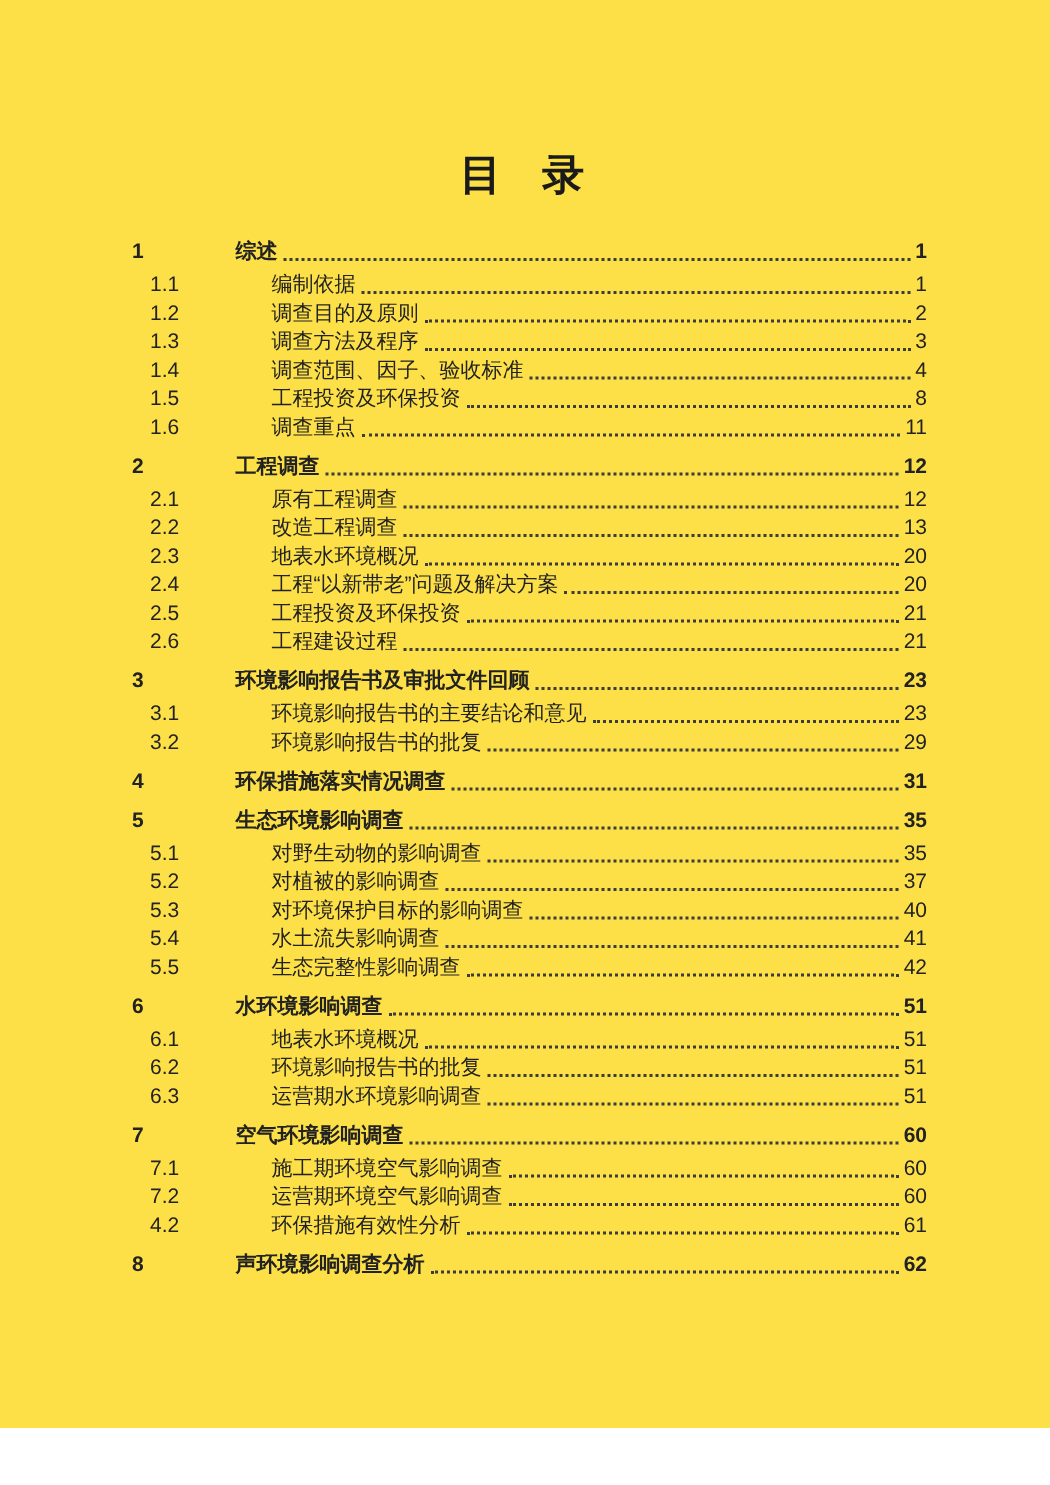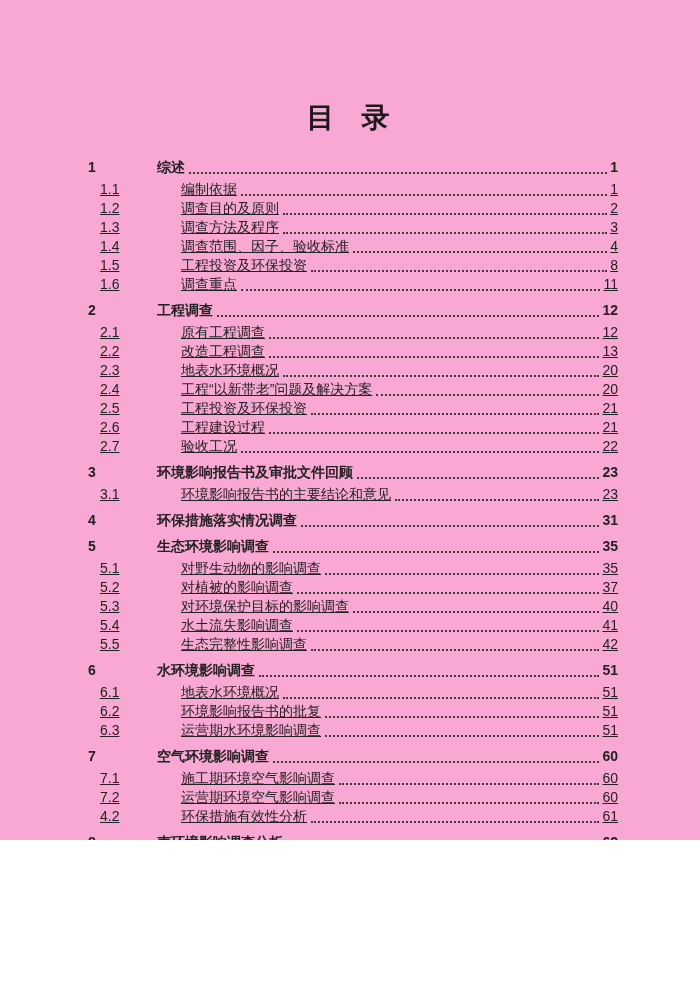--- a/index.html
+++ b/index.html
@@ -3,23 +3,23 @@
 <meta charset="utf-8">
 <style>
   html, body {
     margin: 0;
     padding: 0;
     background: #ffffff;
   }
   .page {
     position: relative;
     width: 700px;
-    height: 840px;
+    height: 952px;
     margin: 0 auto;
-    background: #f9a8d4;
+    background: #fde047;
     box-sizing: border-box;
     padding: 98px 82px 0 88px;
     font-family: "Liberation Sans", sans-serif;
     color: #222222;
     overflow: hidden;
   }
   .doc-title {
     margin: 0 0 20px 0;
     text-align: center;
     font-family: "Liberation Serif", serif;
@@ -39,21 +39,20 @@
     line-height: 19px;
     white-space: nowrap;
   }
   .row.chapter {
     font-weight: bold;
     margin: 7px 0 3px 0;
   }
   .row.sub {
     font-weight: normal;
     padding-left: 12px;
-    text-decoration: underline;
   }
   .num {
     flex: 0 0 auto;
     display: inline-block;
   }
   .row.chapter .num { width: 25px; }
   .row.sub .num     { width: 37px; }
   .label {
     flex: 0 0 auto;
     margin-left: 44px;
@@ -154,37 +153,37 @@
         <span class="label">工程投资及环保投资</span>
         <span class="dots"></span>
         <span class="pagenum">21</span>
       </div>
       <div class="row sub">
         <span class="num">2.6</span>
         <span class="label">工程建设过程</span>
         <span class="dots"></span>
         <span class="pagenum">21</span>
       </div>
-      <div class="row sub">
-        <span class="num">2.7</span>
-        <span class="label">验收工况</span>
-        <span class="dots"></span>
-        <span class="pagenum">22</span>
-      </div>
       <div class="row chapter">
         <span class="num">3</span>
         <span class="label">环境影响报告书及审批文件回顾</span>
         <span class="dots"></span>
         <span class="pagenum">23</span>
       </div>
       <div class="row sub">
         <span class="num">3.1</span>
         <span class="label">环境影响报告书的主要结论和意见</span>
         <span class="dots"></span>
         <span class="pagenum">23</span>
+      </div>
+      <div class="row sub">
+        <span class="num">3.2</span>
+        <span class="label">环境影响报告书的批复</span>
+        <span class="dots"></span>
+        <span class="pagenum">29</span>
       </div>
       <div class="row chapter">
         <span class="num">4</span>
         <span class="label">环保措施落实情况调查</span>
         <span class="dots"></span>
         <span class="pagenum">31</span>
       </div>
       <div class="row chapter">
         <span class="num">5</span>
         <span class="label">生态环境影响调查</span>

